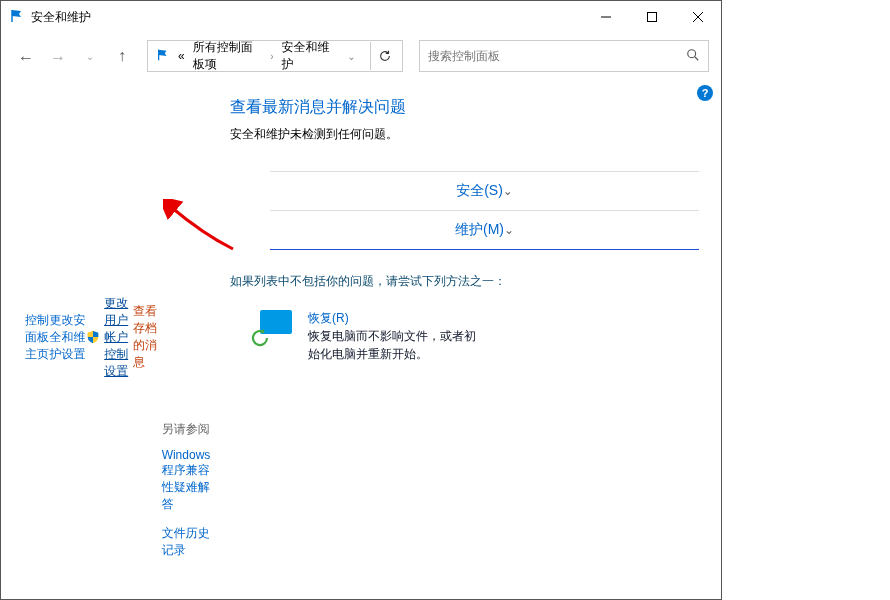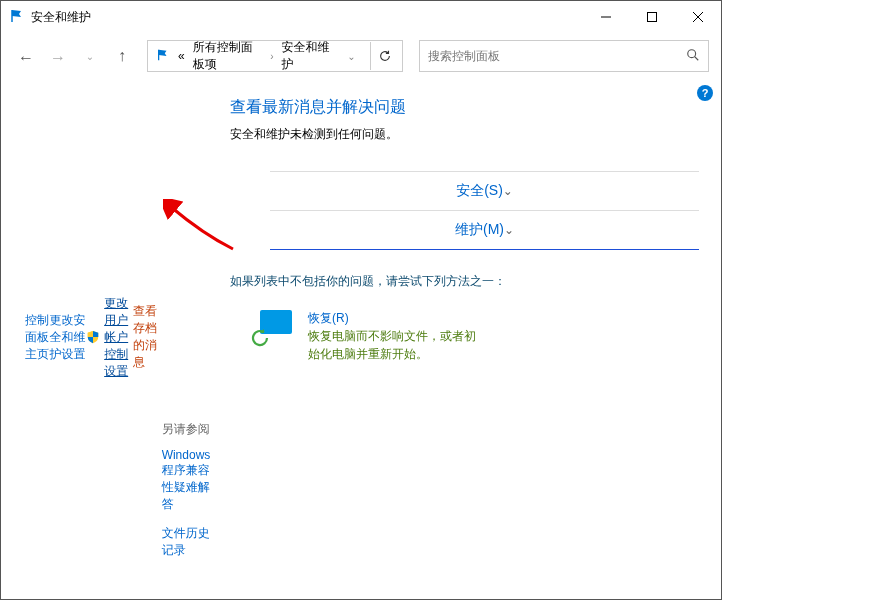--- a/index.html
+++ b/index.html
@@ -209,21 +209,21 @@
       bottom: 0;
       left: 0;
       width: 20px;
       height: 20px;
     }
     .recovery-text .rec-title {
       color: #0066cc;
       font-size: 12px;
     }
     .recovery-text .rec-desc {
-      color: #4d7c0f;
+      color: #0f172a;
       font-size: 12px;
       line-height: 1.5;
       max-width: 170px;
     }
     
     .red-arrow {
       position: absolute;
       top: 120px;
       left: 162px;
       pointer-events: none;

